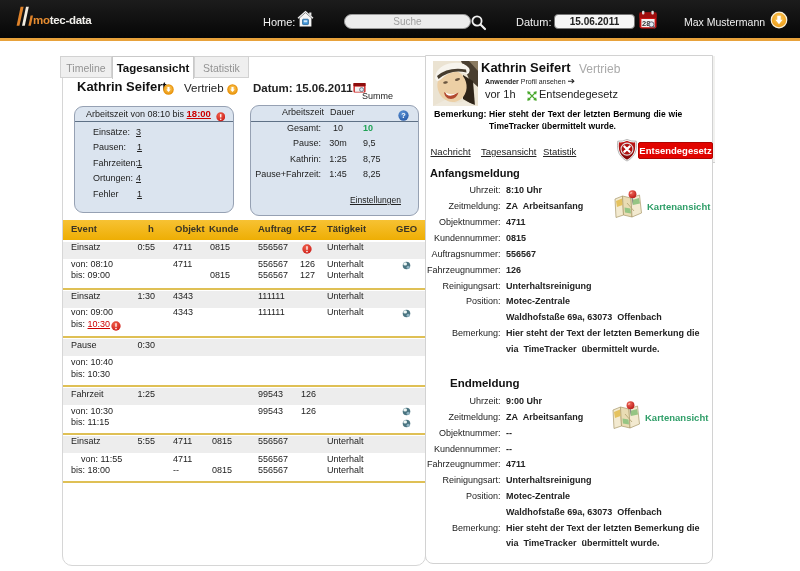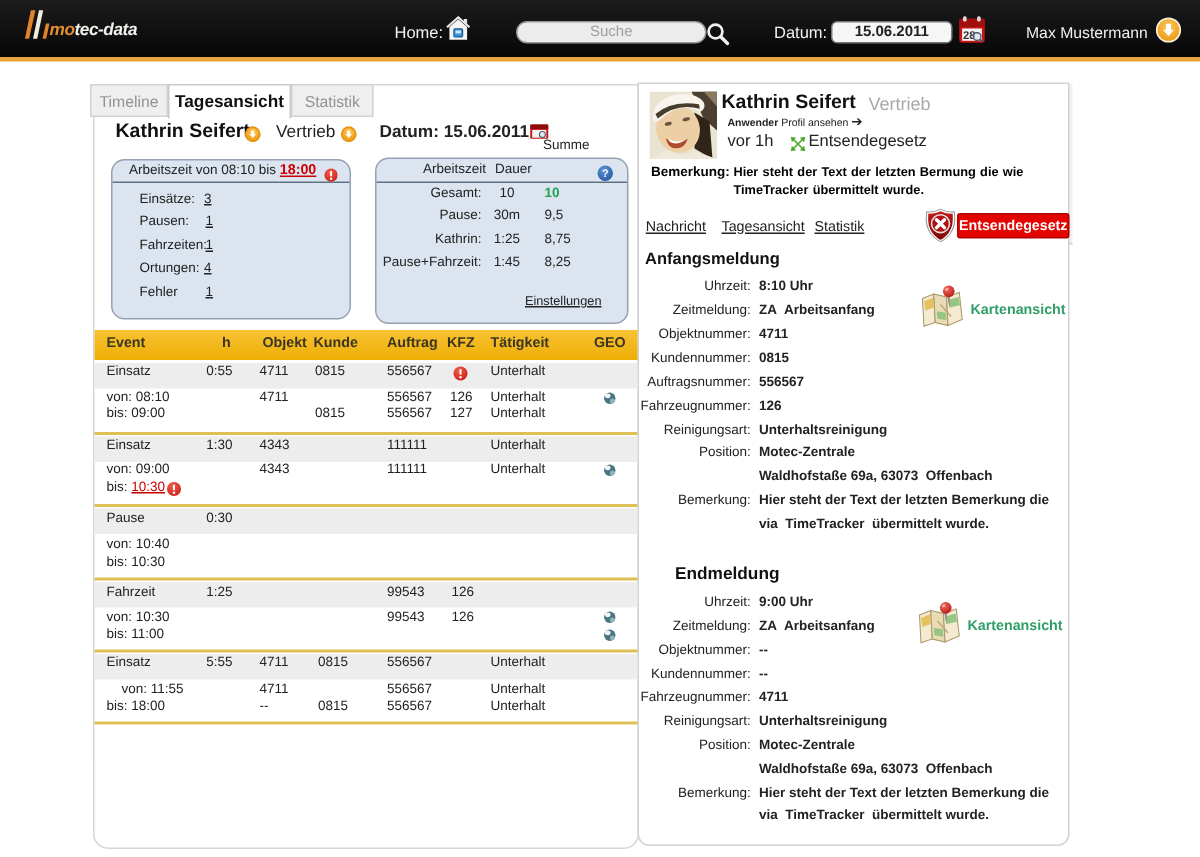--- a/index.html
+++ b/index.html
@@ -130,21 +130,21 @@
   <div class="ysep" style="top:385px"></div>
 
   <div class="grow" style="top:388px"></div>
   <div class="ab t11" style="left:71px;top:391.5px">Fahrzeit</div>
   <div class="ab t11 rt" style="left:120px;top:391.5px;width:35px">1:25</div>
   <div class="ab t11" style="left:258px;top:391.5px">99543</div>
   <div class="ab t11" style="left:301px;top:391.5px">126</div>
   <div class="ab t11" style="left:71px;top:408.5px">von: 10:30</div>
   <div class="ab t11" style="left:258px;top:408.5px">99543</div>
   <div class="ab t11" style="left:301px;top:408.5px">126</div>
-  <div class="ab t11" style="left:71px;top:420px">bis: 11:00</div>
+  <div class="ab t11" style="left:71px;top:420px">bis: 11:15</div>
   <div class="ysep" style="top:432.5px"></div>
 
   <div class="grow" style="top:435.5px"></div>
   <div class="ab t11" style="left:71px;top:439px">Einsatz</div>
   <div class="ab t11 rt" style="left:120px;top:439px;width:35px">5:55</div>
   <div class="ab t11" style="left:173px;top:439px">4711</div>
   <div class="ab t11" style="left:212px;top:439px">0815</div>
   <div class="ab t11" style="left:258px;top:439px">556567</div>
   <div class="ab t11" style="left:327px;top:439px">Unterhalt</div>
   <div class="ab t11" style="left:81px;top:456.5px">von: 11:55</div>
@@ -213,21 +213,21 @@
   <div class="ab t12 rt" style="left:425px;top:523.9px;width:75.5px">Bemerkung:</div>
     <div class="ab t12 b" style="left:506px;top:523.9px">Hier steht der Text der letzten Bemerkung die</div>
   <div class="ab t12 b" style="left:506px;top:539.7px">via&nbsp; TimeTracker&nbsp; übermittelt wurde.</div>
   <div class="ab b" style="left:645px;top:412px;font-size:9.5px;color:#2f9e68">Kartenansicht</div>
 
   <svg class="ab" style="left:15px;top:6px" width="20" height="21" viewBox="0 0 20 21">
     <path d="M5.6 0.8 L8.6 0.8 L4.4 19.8 L1.6 19.8 Z" fill="#e0832a"></path>
     <path d="M11 0.8 L13.8 0.8 L9.8 19.8 L7 19.8 Z" fill="#f2ede2"></path>
     <path d="M15.6 9.6 L18 9.6 L15.8 19.8 L13.4 19.8 Z" fill="#e0832a"></path>
   </svg>
-  <div class="ab" style="left:33px;top:13.5px;font-size:11.5px;font-style:italic;font-weight:bold;letter-spacing:-0.3px"><span style="color:#e78d31">mo</span><span style="color:#f2f0ec">tec-data</span></div>
+  <div class="ab" style="left:33px;top:13.5px;font-size:11.5px;font-weight:bold;letter-spacing:-0.3px"><span style="color:#e78d31">mo</span><span style="color:#f2f0ec">tec-data</span></div>
   <div class="ab" style="left:263px;top:16px;font-size:11px;color:#f2f2f2">Home:</div>
   <svg class="ab" style="left:297px;top:10px" width="17" height="18" viewBox="0 0 17 18">
     <path d="M1 8.2 L8.5 1.5 L16 8.2" fill="none" stroke="#1c1c1c" stroke-width="2.6"></path>
     <path d="M12.2 2.6 L14.4 2.6 L14.4 6 L12.2 4.2 Z" fill="#e8e8e8"></path>
     <path d="M2.6 8 L8.5 2.8 L14.4 8 L14.4 16.5 L2.6 16.5 Z" fill="#f6f6f6"></path>
     <path d="M1 8.2 L8.5 1.5 L16 8.2" fill="none" stroke="#f0f0f0" stroke-width="1.3"></path>
     <rect x="5.6" y="9.2" width="5.8" height="5.4" rx="0.7" fill="#3f94d8" stroke="#1e5f93" stroke-width="0.8"></rect>
     <rect x="6.7" y="10.3" width="3.6" height="2" fill="#cde6f8"></rect>
   </svg>
   <div class="ab" style="left:344px;top:14px;width:127px;height:15px;background:#ececec;border:1px solid #9a9a9a;border-radius:8px;font-size:10px;color:#a0a0a0;text-align:center;line-height:14px">Suche</div>

